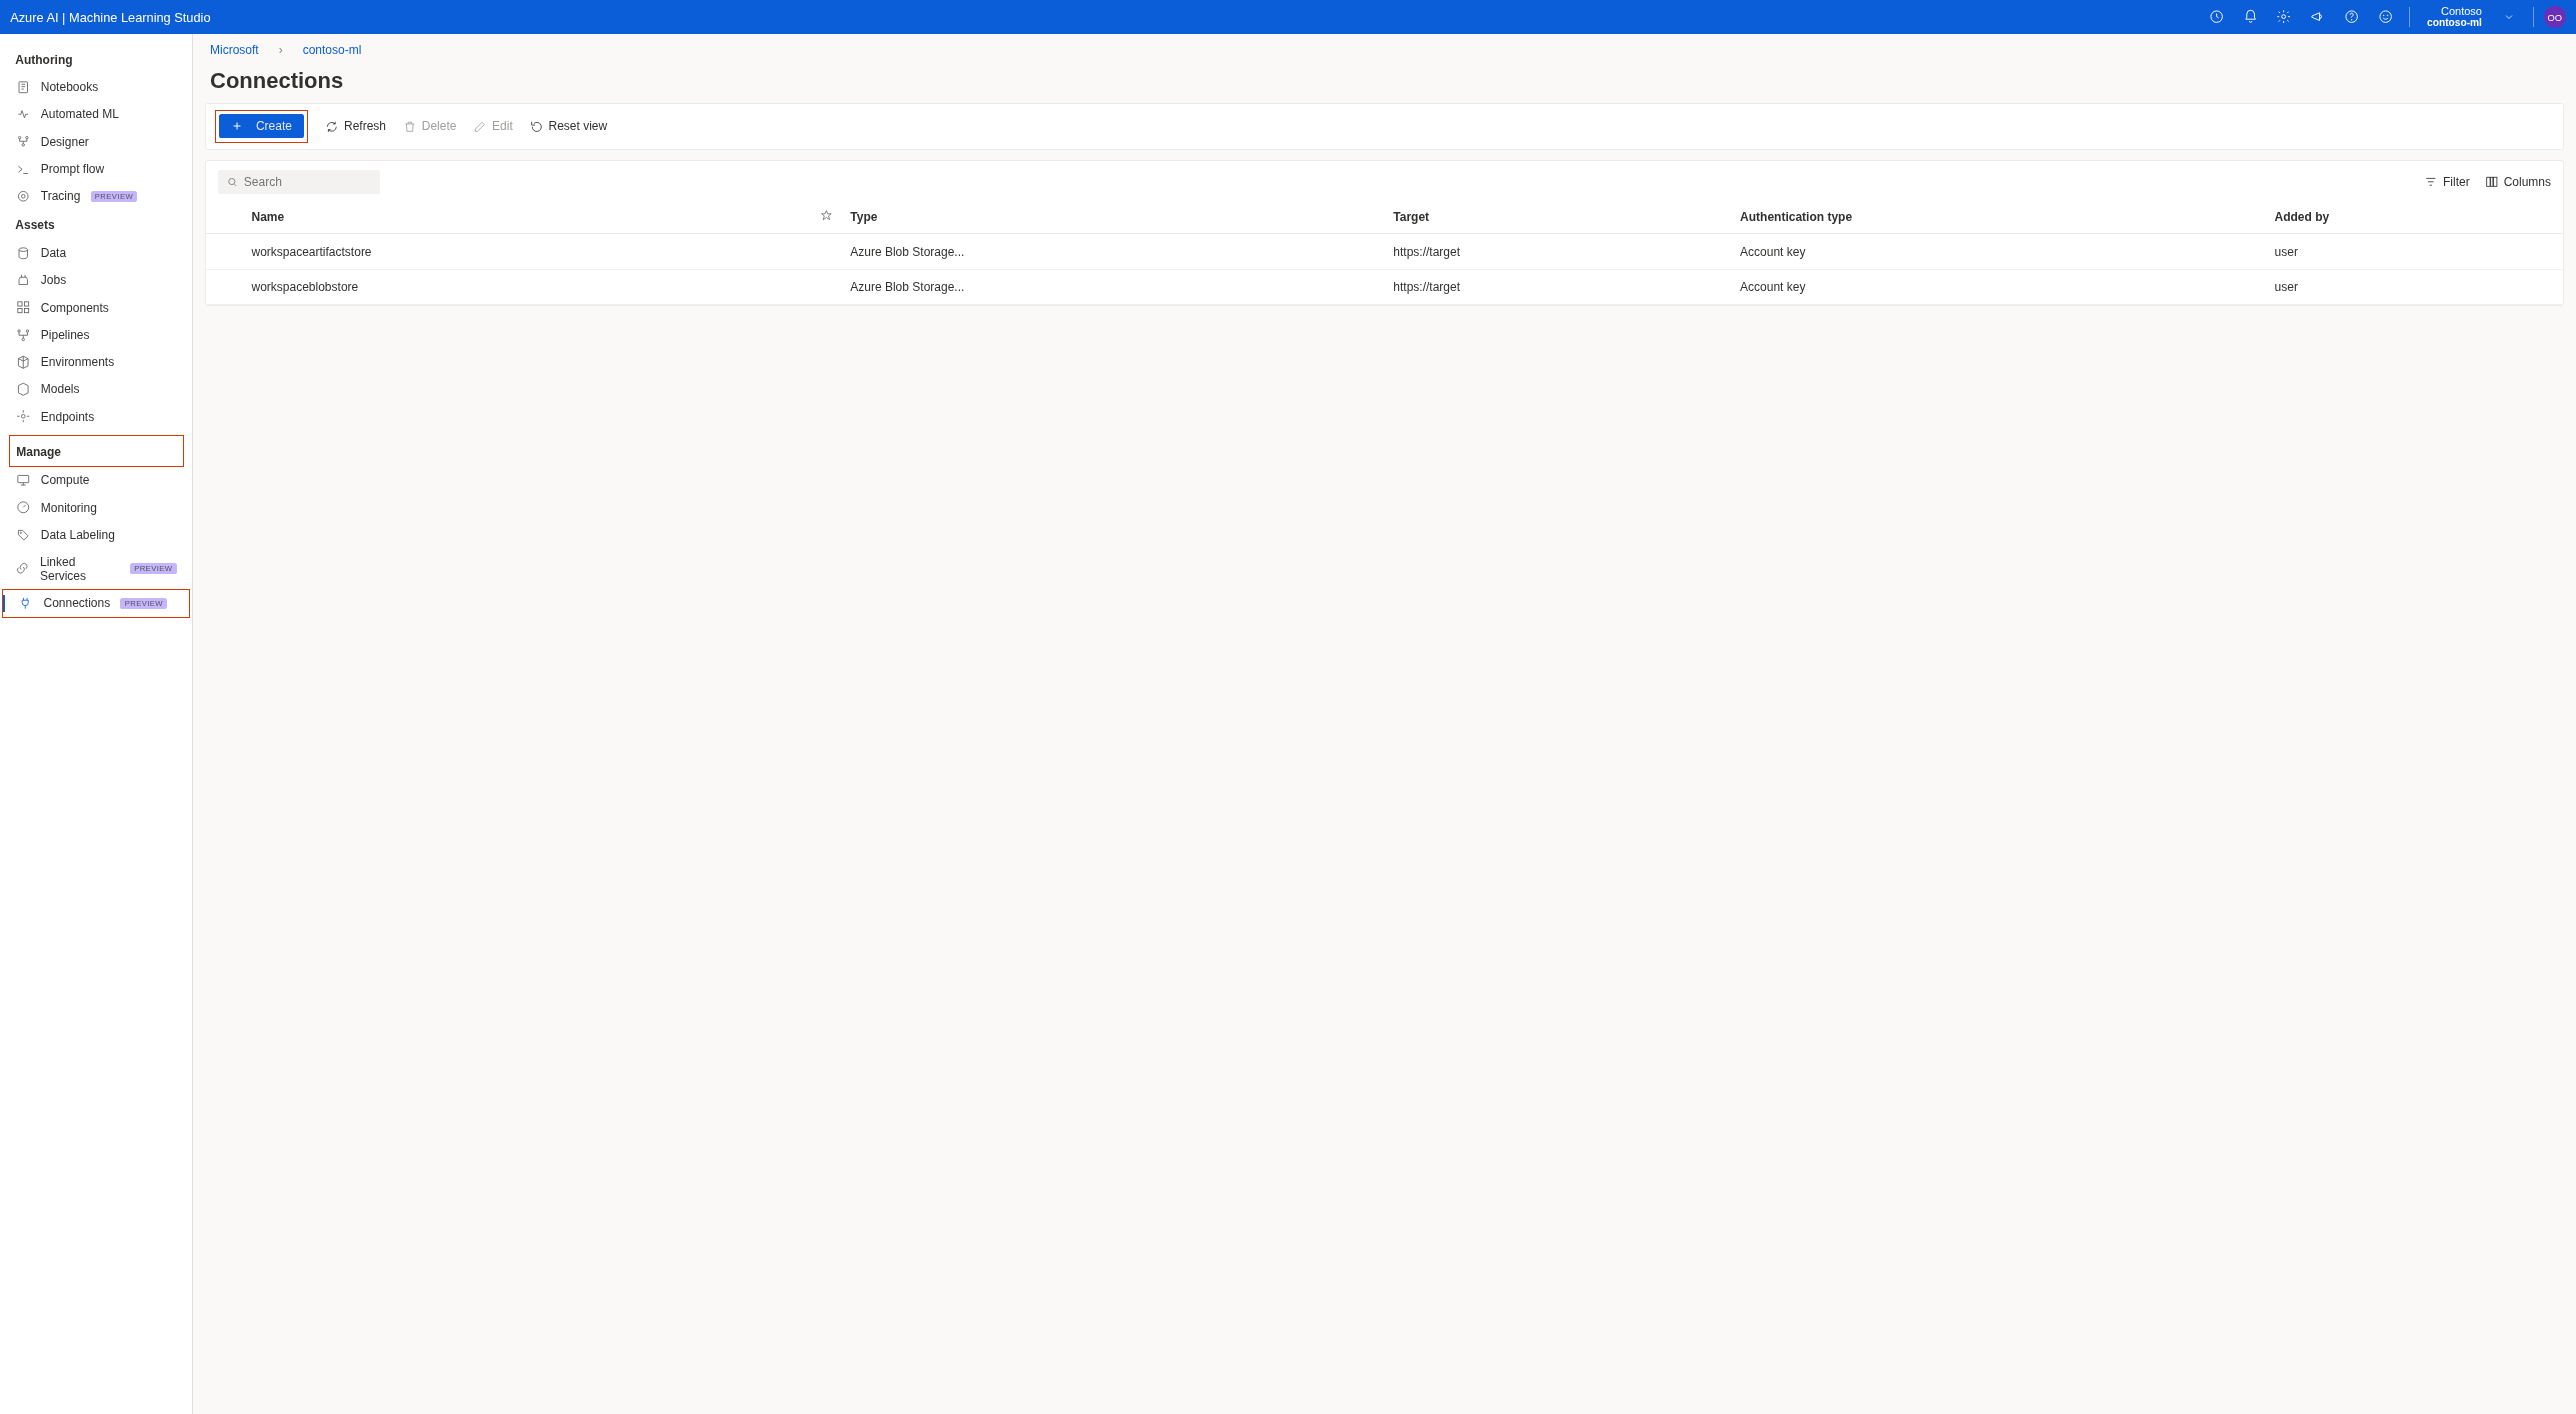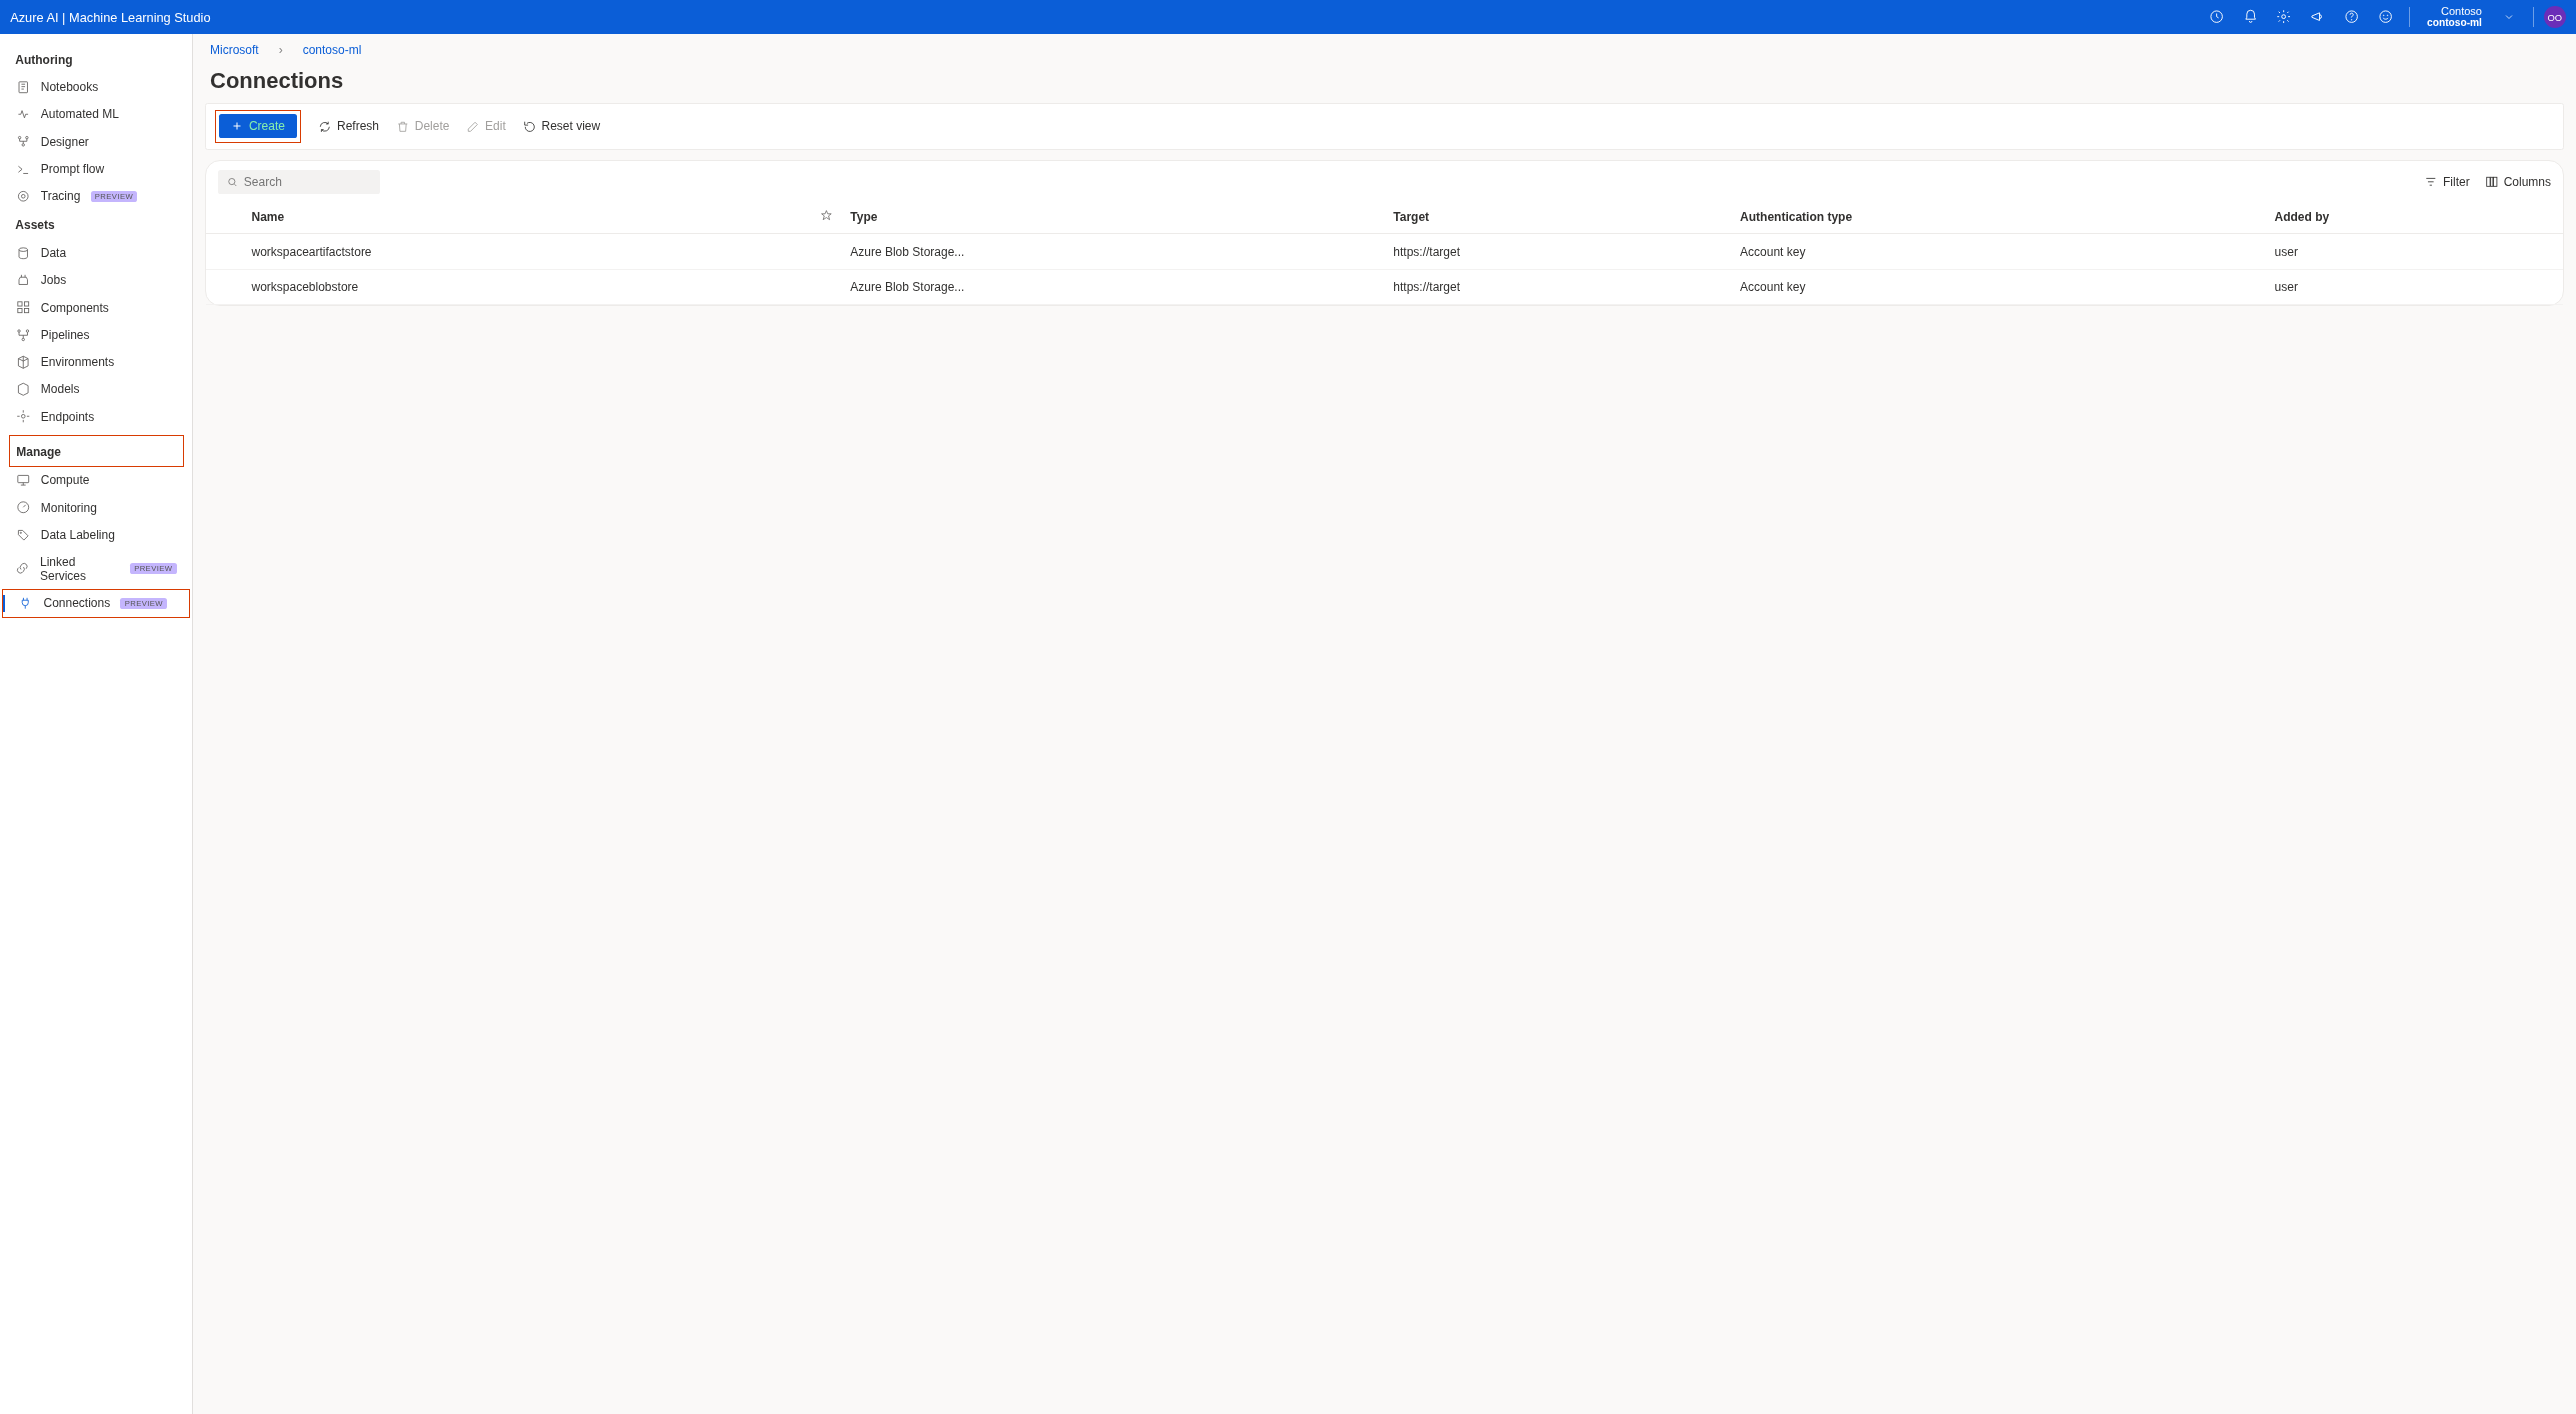--- a/index.html
+++ b/index.html
@@ -25,26 +25,26 @@
 .sidebar .item .icn svg { width: 14.5px; height:14.5px; stroke:#605e5c; fill:none; stroke-width:1.4; }
 .sidebar .item.active .icn svg { stroke:#0b5ed7; }
 .sidebar .badge { font-size: 7.7px; background:#c4b5fd; color:#555; padding: 0.9px 4.3px; border-radius:2.6px; letter-spacing:0.4px; }
 .red-box { border: 1.7px solid #d83b01; }
 .main { flex:1; background:#faf9f8; overflow:auto; }
 .crumbs { display:flex; align-items:center; gap:20px; padding: 8.5px 17px; font-size:12px; }
 .crumbs a { color:#0b5ed7; text-decoration:none; cursor:pointer; }
 .crumbs .gt { color:#888; }
 .page-title { font-size: 22px; font-weight:600; padding: 3.4px 17px 8.5px; }
 .toolbar { background:#fff; border:0.9px solid #edebe9; border-radius:2.6px; margin: 0 12px; padding: 6px 8.5px; display:flex; align-items:center; gap: 17px; }
-.btn-primary { background:#0b5ed7; color:#86efac; border:none; border-radius:2.6px; padding:5.1px 12px; font-size:12px; display:flex; align-items:center; gap:6px; cursor:pointer; }
+.btn-primary { background:#0b5ed7; color:#e5e5e5; border:none; border-radius:2.6px; padding:5.1px 12px; font-size:12px; display:flex; align-items:center; gap:13px; cursor:pointer; }
 .btn-primary svg { width:12px; height:12px; stroke:#fff; stroke-width:2; }
 .tb-btn { display:flex; align-items:center; gap:5.1px; cursor:pointer; font-size:12px; color:#323130; }
 .tb-btn.disabled { color:#a19f9d; cursor:default; }
 .tb-btn svg { width:13.6px; height:13.6px; stroke:currentColor; fill:none; stroke-width:1.5; }
-.panel { background:#fff; border:0.9px solid #edebe9; border-radius:15px; margin: 10.2px 12px; padding: 8.5px 0 0; }
+.panel { background:#fff; border:0.9px solid #edebe9; border-radius:3px; margin: 10.2px 12px; padding: 8.5px 0 0; }
 .panel-top { display:flex; align-items:center; padding:0 12px 6.8px; }
 .search { background:#f3f2f1; border-radius:2.6px; display:flex; align-items:center; gap:6.8px; padding:5.1px 8.5px; width: 162px; }
 .search svg { width:12px; height:12px; stroke:#605e5c; fill:none; stroke-width:1.6; }
 .search input { border:none; background:transparent; outline:none; font-size:12px; width:100%; }
 .panel-top .spacer { flex:1; }
 .panel-top .rbtn { display:flex; align-items:center; gap:5.1px; cursor:pointer; font-size:12px; margin-left:15.3px; }
 .panel-top .rbtn svg { width:13.6px; height:13.6px; stroke:#323130; fill:none; stroke-width:1.5; }
 table { width:100%; border-collapse:collapse; }
 thead th { text-align:left; font-weight:600; font-size:12px; padding:8.5px 8.5px; border-bottom:0.9px solid #edebe9; }
 tbody td { padding:10.2px 8.5px; border-bottom:0.9px solid #f3f2f1; font-size:12px; }

